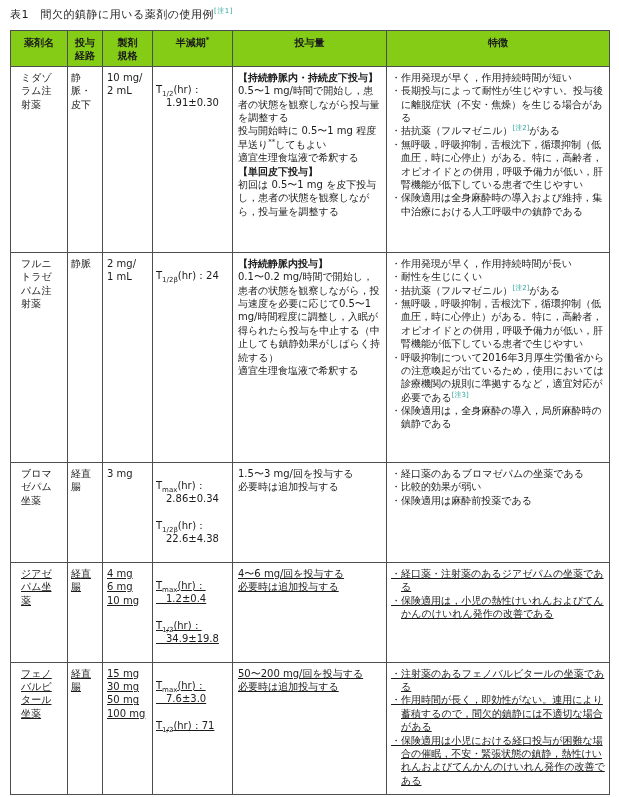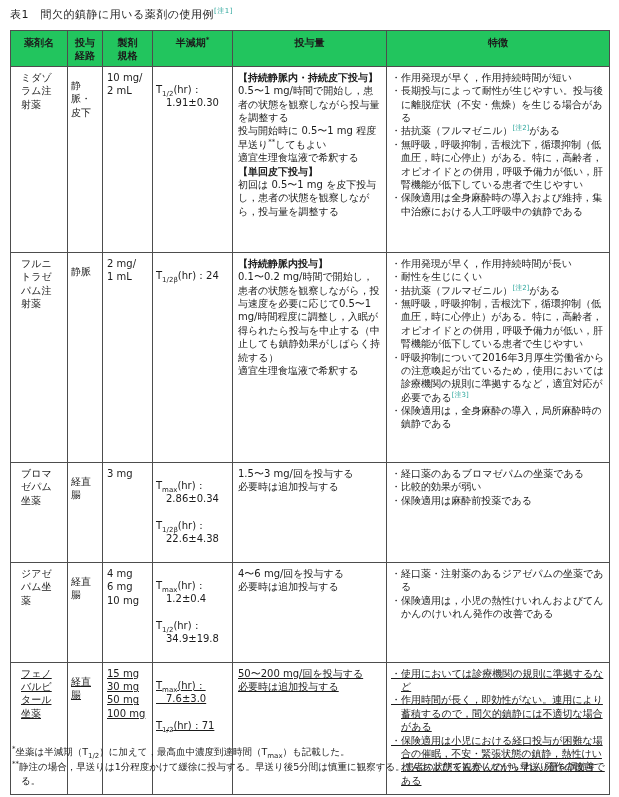--- a/index.html
+++ b/index.html
@@ -19,26 +19,26 @@
   table.drug{
     position:absolute;left:10px;top:30px;width:599px;
     border-collapse:collapse;table-layout:fixed;
   }
   .drug th,.drug td{
     border:1px solid #4d4d4d;vertical-align:top;
     font-size:10px;line-height:1.34;overflow:hidden;
     font-weight:normal;text-align:left;word-break:break-all;
   }
   .drug th{
-    background:#22c55e;text-align:center;font-weight:bold;
+    background:#84cc16;text-align:center;font-weight:bold;
     padding:5px 2px 3px 2px;word-break:keep-all;
   }
   .drug td{padding:4px 4px;}
   .drug td:nth-child(1){padding:4px 10px;}
-  .drug td:nth-child(2){padding:12px 3px;}
+  .drug td:nth-child(2){padding:4px 3px;}
   .drug td:nth-child(4){padding:16px 3px;word-break:normal;}
   .drug td:nth-child(5){padding:4px 5px;}
   .feature-item{padding-left:10px;text-indent:-10px;}
   .footnotes{
     position:absolute;left:12px;top:745px;width:596px;
     font-size:9.5px;line-height:1.55;
   }
   .footnote{padding-left:9px;text-indent:-9px;}
 </style>
 </head>
@@ -101,43 +101,39 @@
           <td>経直腸</td>
           <td>3 mg</td>
           <td>T<sub>max</sub>(hr)：<br>　2.86±0.34<br><br>T<sub>1/2β</sub>(hr)：<br>　22.6±4.38</td>
           <td>1.5〜3 mg/回を投与する<br>必要時は追加投与する</td>
           <td>
             <div class="feature-item">・経口薬のあるブロマゼパムの坐薬である</div>
             <div class="feature-item">・比較的効果が弱い</div>
             <div class="feature-item">・保険適用は麻酔前投薬である</div>
           </td>
         </tr>
-        <tr style="height: 75px;">
+        <tr style="height: 75px; text-decoration: underline;">
           <td>ジアゼパム坐薬</td>
           <td>経直腸</td>
           <td>4 mg<br>6 mg<br>10 mg</td>
           <td>T<sub>max</sub>(hr)：<br>　1.2±0.4<br><br>T<sub>1/2</sub>(hr)：<br>　34.9±19.8</td>
           <td>4〜6 mg/回を投与する<br>必要時は追加投与する</td>
           <td>
             <div class="feature-item">・経口薬・注射薬のあるジアゼパムの坐薬である</div>
             <div class="feature-item">・保険適用は，小児の熱性けいれんおよびてんかんのけいれん発作の改善である</div>
           </td>
         </tr>
         <tr style="height: 132px; text-decoration: underline;">
           <td>フェノバルビタール坐薬</td>
           <td>経直腸</td>
           <td>15 mg<br>30 mg<br>50 mg<br>100 mg</td>
           <td>T<sub>max</sub>(hr)：<br>　7.6±3.0<br><br>T<sub>1/2</sub>(hr)：71</td>
           <td>50〜200 mg/回を投与する<br>必要時は追加投与する</td>
           <td>
-            <div class="feature-item">・使用においては診療機関の規則に準拠するなど</div>
+            <div class="feature-item">・注射薬のあるフェノバルビタールの坐薬である</div>
             <div class="feature-item">・作用時間が長く，即効性がない。連用により蓄積するので，間欠的鎮静には不適切な場合がある</div>
             <div class="feature-item">・保険適用は小児における経口投与が困難な場合の催眠，不安・緊張状態の鎮静，熱性けいれんおよびてんかんのけいれん発作の改善である</div>
           </td>
         </tr>
       </tbody>
   </table>
 
-  <div class="footnotes">
-      <div class="footnote"><sup>*</sup>坐薬は半減期（T<sub>1/2</sub>）に加えて，最高血中濃度到達時間（T<sub>max</sub>）も記載した。</div>
-      <div class="footnote"><sup>**</sup>静注の場合，早送りは1分程度かけて緩徐に投与する。早送り後5分間は慎重に観察する。患者の状態を観察しながら早送り量を調節する。</div>
-    </div>
 </div>
 
 </body></html>

